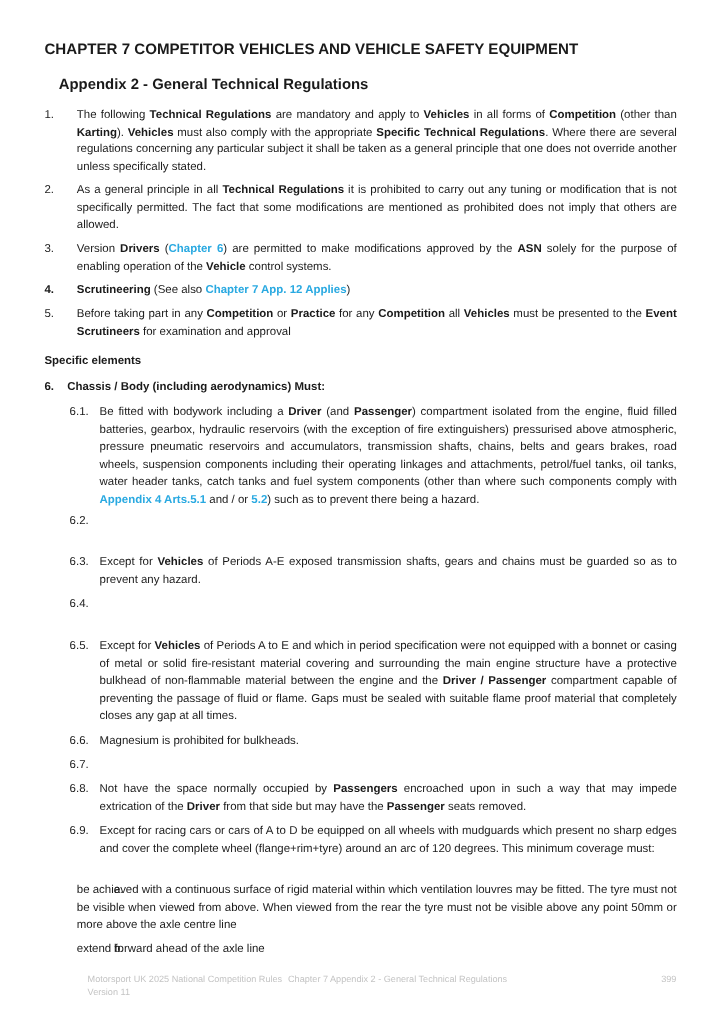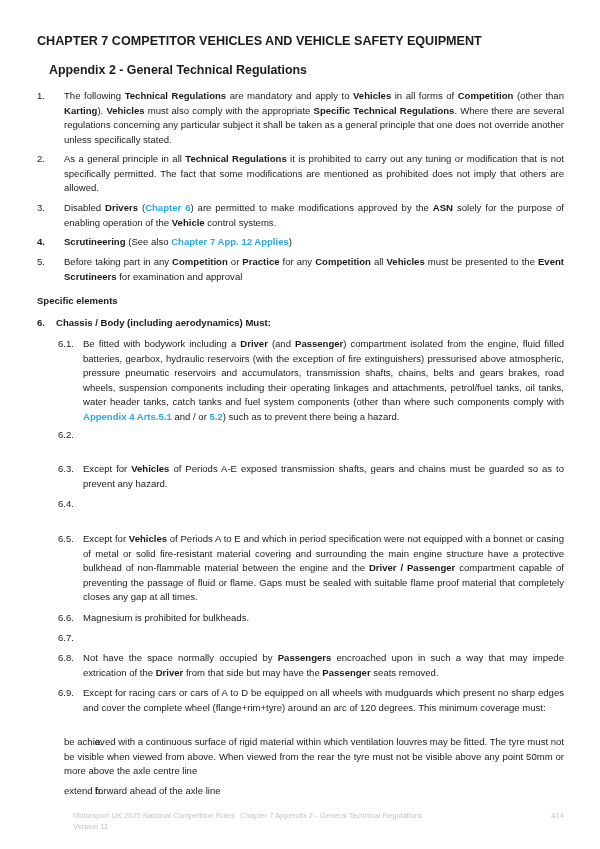--- a/index.html
+++ b/index.html
@@ -36,21 +36,21 @@
     <span class="txt"><span>The following </span><b>Technical Regulations</b><span> are mandatory and apply to </span><b>Vehicles</b><span> in all forms of </span><b>Competition</b><span> (other than </span><b>Karting</b><span>). </span><b>Vehicles</b><span> must also comply with the appropriate </span><b>Specific Technical Regulations</b><span>. Where there are several regulations concerning any particular subject it shall be taken as a general principle that one does not override another unless specifically stated.</span></span>
   </div>
 
   <div class="item" style="top:152px">
     <span class="num">2.</span>
     <span class="txt"><span>As a general principle in all </span><b>Technical Regulations</b><span> it is prohibited to carry out any tuning or modification that is not specifically permitted. The fact that some modifications are mentioned as prohibited does not imply that others are allowed.</span></span>
   </div>
 
   <div class="item" style="top:201px">
     <span class="num">3.</span>
-    <span class="txt"><span>Disabled </span><b>Drivers</b><span> (</span><a class="lnk">Chapter 6</a><span>) are permitted to make modifications approved by the </span><b>ASN</b><span> solely for the purpose of enabling operation of the </span><b>Vehicle</b><span> control systems.</span></span>
+    <span class="txt"><span>Version </span><b>Drivers</b><span> (</span><a class="lnk">Chapter 6</a><span>) are permitted to make modifications approved by the </span><b>ASN</b><span> solely for the purpose of enabling operation of the </span><b>Vehicle</b><span> control systems.</span></span>
   </div>
 
   <div class="item" style="top:235px">
     <span class="num bold">4.</span>
     <span class="txt"><b>Scrutineering</b><span> (See also </span><a class="lnk">Chapter 7 App. 12 Applies</a><span>)</span></span>
   </div>
 
   <div class="item" style="top:255px">
     <span class="num">5.</span>
     <span class="txt"><span>Before taking part in any </span><b>Competition</b><span> or </span><b>Practice</b><span> for any </span><b>Competition</b><span> all </span><b>Vehicles</b><span> must be presented to the </span><b>Event Scrutineers</b><span> for examination and approval</span></span>
@@ -114,15 +114,15 @@
     <span class="num">b.</span>
     <span class="txt">extend forward ahead of the axle line</span>
   </div>
 
   <div class="footer">
     <div class="f1">
       <div>Motorsport UK 2025 National Competition Rules</div>
       <div>Version 11</div>
     </div>
     <div class="f2">Chapter 7 Appendix 2 - General Technical Regulations</div>
-    <div class="f3">414</div>
+    <div class="f3">399</div>
   </div>
 </div>
 
 </body></html>

